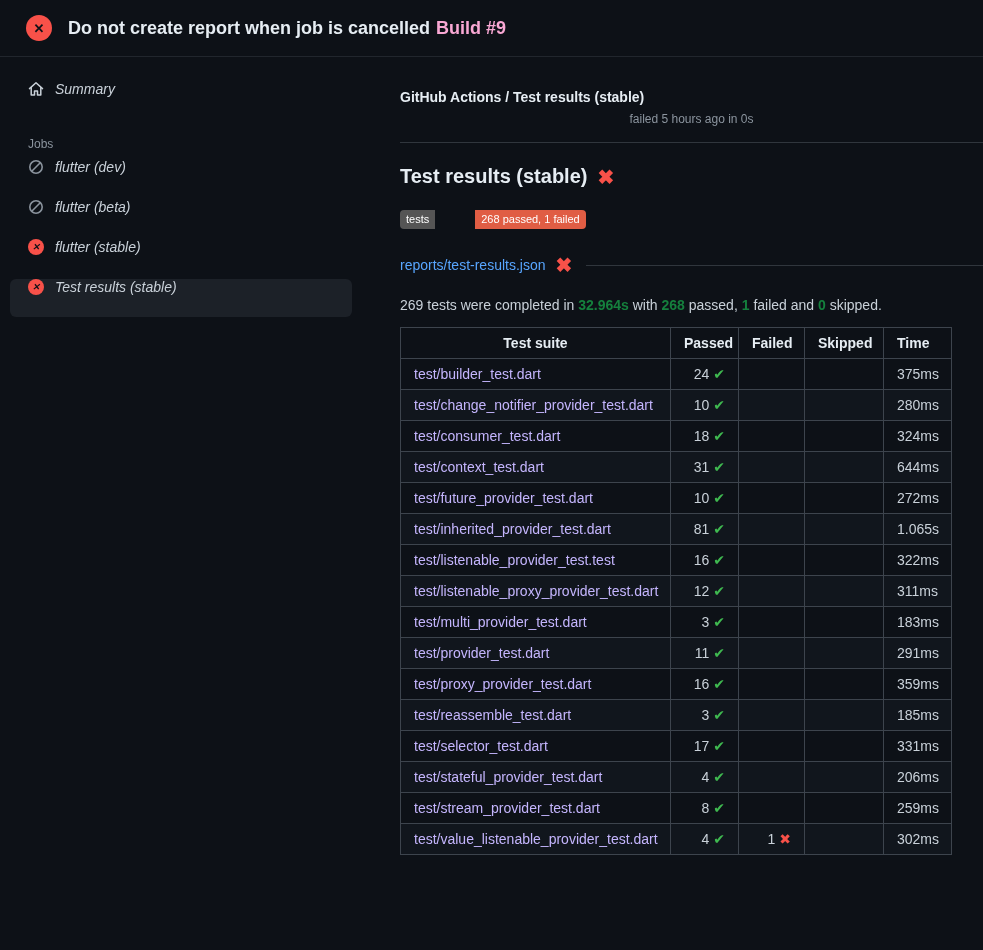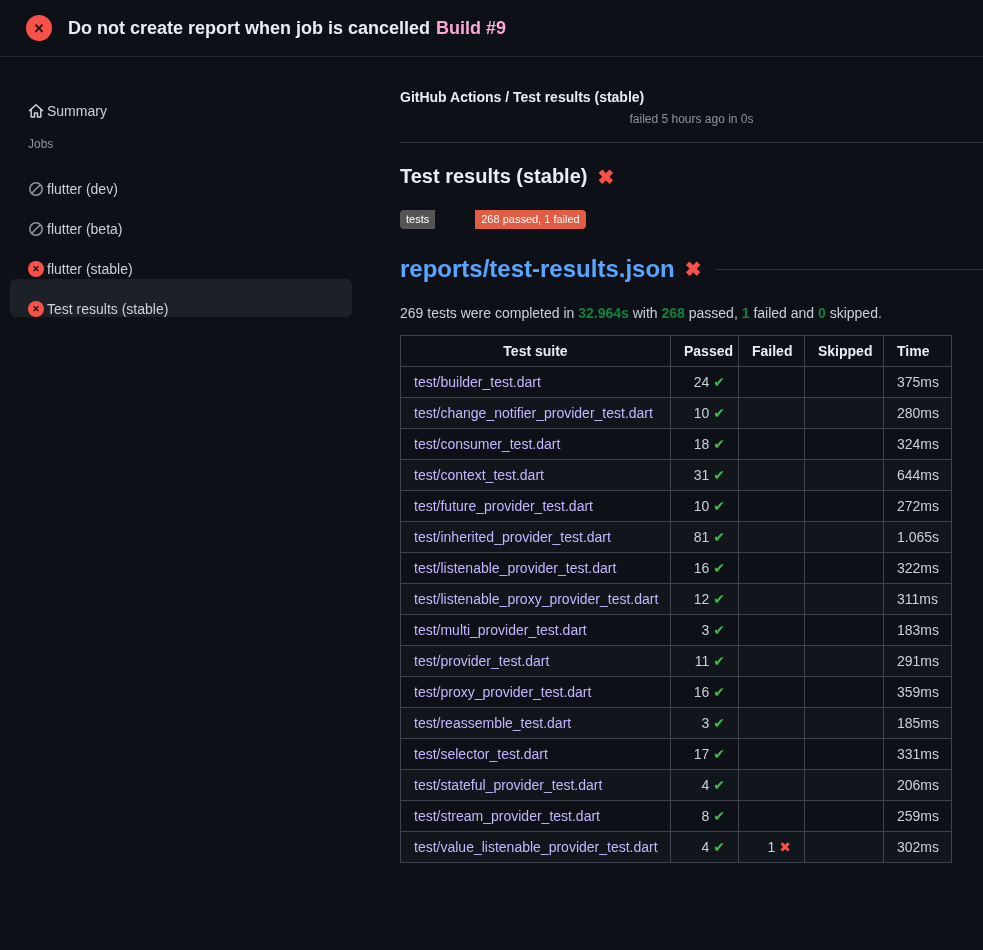--- a/index.html
+++ b/index.html
@@ -29,42 +29,42 @@
   .run-title-line { font-size: 18px; font-weight: 700; color: #e6edf3; }
   .run-title-line .build { color: #f9a8d4; font-weight: 600; margin-left: 6px; }
 
   
   .body-wrap { display: flex; height: 893px; }
   .sidebar { width: 390px; flex-shrink: 0; padding: 24px 38px 0 10px; }
   .main { flex: 1; padding: 32px 0 0 10px; }
 
   
   .side-item {
-    display: flex; align-items: flex-end; gap: 3px;
+    display: flex; align-items: flex-start; gap: 11px;
     height: 38px; padding: 0 18px; margin-bottom: 2px;
-    border-radius: 6px; cursor: pointer; color: #c9d1d9;
+    border-radius: 6px; cursor: pointer; color: #c9d1d9; font-style: italic;
   }
   .side-item.selected { background: #1c2128; }
   .side-item .icon-box { width: 16px; height: 16px; display: inline-flex; align-items: center; justify-content: center; flex-shrink: 0; }
   .jobs-heading { color: #8b949e; font-size: 12px; margin: 18px 0 8px 18px; }
 
   
   .breadcrumb { font-weight: 700; color: #e6edf3; font-size: 14px; }
   .run-status { color: #8b949e; font-size: 12px; margin-top: 7px; text-align: center; }
   .divider { border: none; border-top: 1px solid #30363d; margin-top: 16px; }
 
   h2.check-title, h2.report-heading {
     display: flex; align-items: center; gap: 10px;
     font-size: 20px; font-weight: 700; color: #e6edf3;
   }
   h2.check-title { margin-top: 22px; }
   h2.report-heading { margin-top: 26px; }
   h2.report-heading .rule { flex: 1; height: 1px; background: #30363d; margin-left: 4px; }
   .cross-glyph { color: #f85149; font-size: 20px; font-weight: 700; line-height: 1; }
-  .report-link { font-size: 24px; font-weight: 700; color: #58a6ff; }
+  .report-link { font-size: 14px; font-weight: 400; color: #58a6ff; }
 
   .badge {
     display: inline-flex; margin-top: 22px; font-size: 11px;
     border-radius: 4px; overflow: hidden; color: #ffffff; line-height: 1; gap: 40px;
   }
   .badge-label { padding: 4px 6px; }
   .badge-value { padding: 4px 6px; }
 
   .summary-line { margin-top: 22px; color: #c9d1d9; font-size: 14px; }
   .summary-line strong { color: #15803d; font-weight: 700; }
@@ -218,21 +218,21 @@
               <td class="cell-num">272ms</td>
             </tr>
             <tr>
               <td class="cell-suite"><a href="#">test/inherited_provider_test.dart</a></td>
               <td class="cell-num"><span>81</span> <span class="glyph-pass">✔</span></td>
               <td class="cell-num"></td>
               <td class="cell-num"></td>
               <td class="cell-num">1.065s</td>
             </tr>
             <tr>
-              <td class="cell-suite"><a href="#">test/listenable_provider_test.dart</a></td>
+              <td class="cell-suite"><a href="#">test/listenable_provider_test.test</a></td>
               <td class="cell-num"><span>16</span> <span class="glyph-pass">✔</span></td>
               <td class="cell-num"></td>
               <td class="cell-num"></td>
               <td class="cell-num">322ms</td>
             </tr>
             <tr>
               <td class="cell-suite"><a href="#">test/listenable_proxy_provider_test.dart</a></td>
               <td class="cell-num"><span>12</span> <span class="glyph-pass">✔</span></td>
               <td class="cell-num"></td>
               <td class="cell-num"></td>

